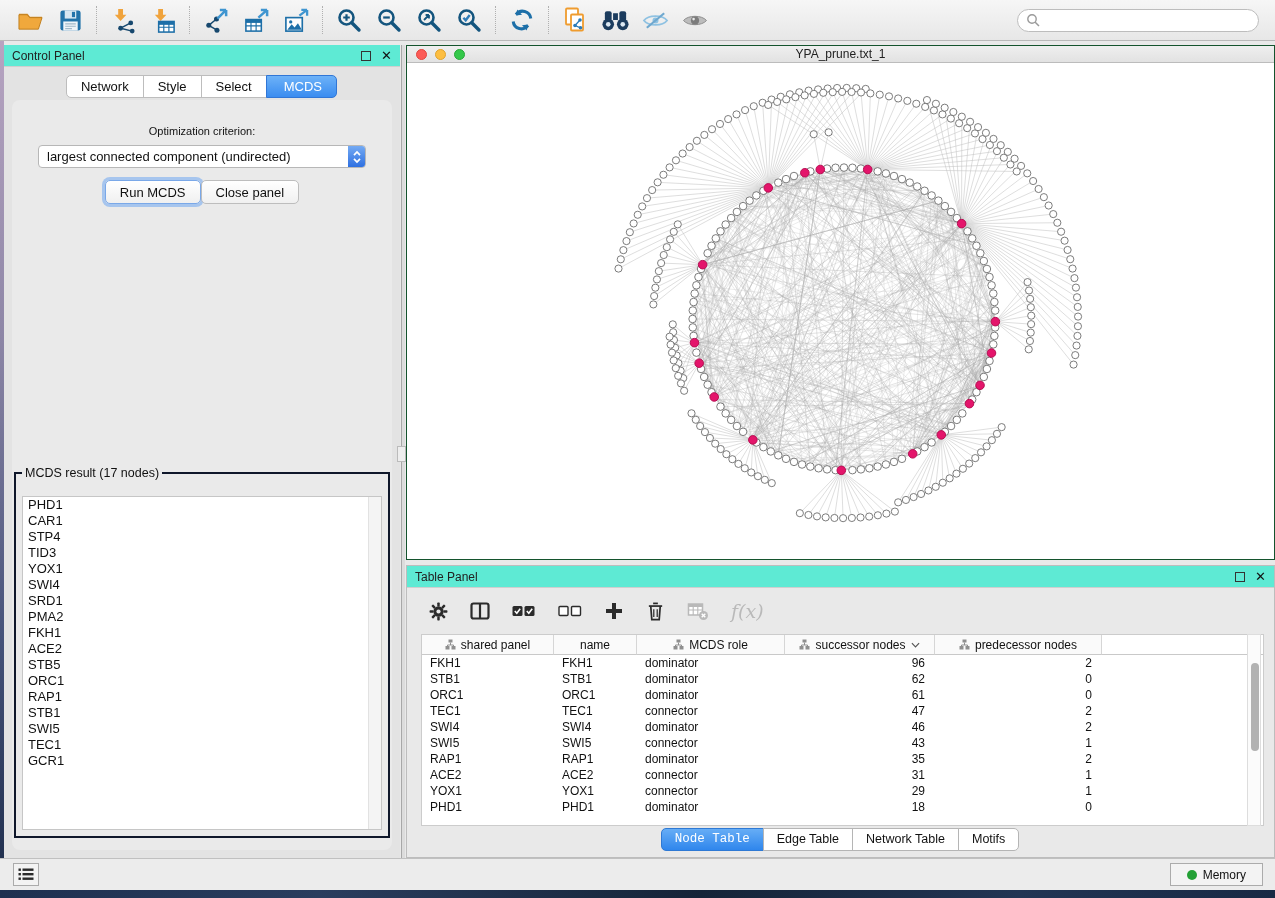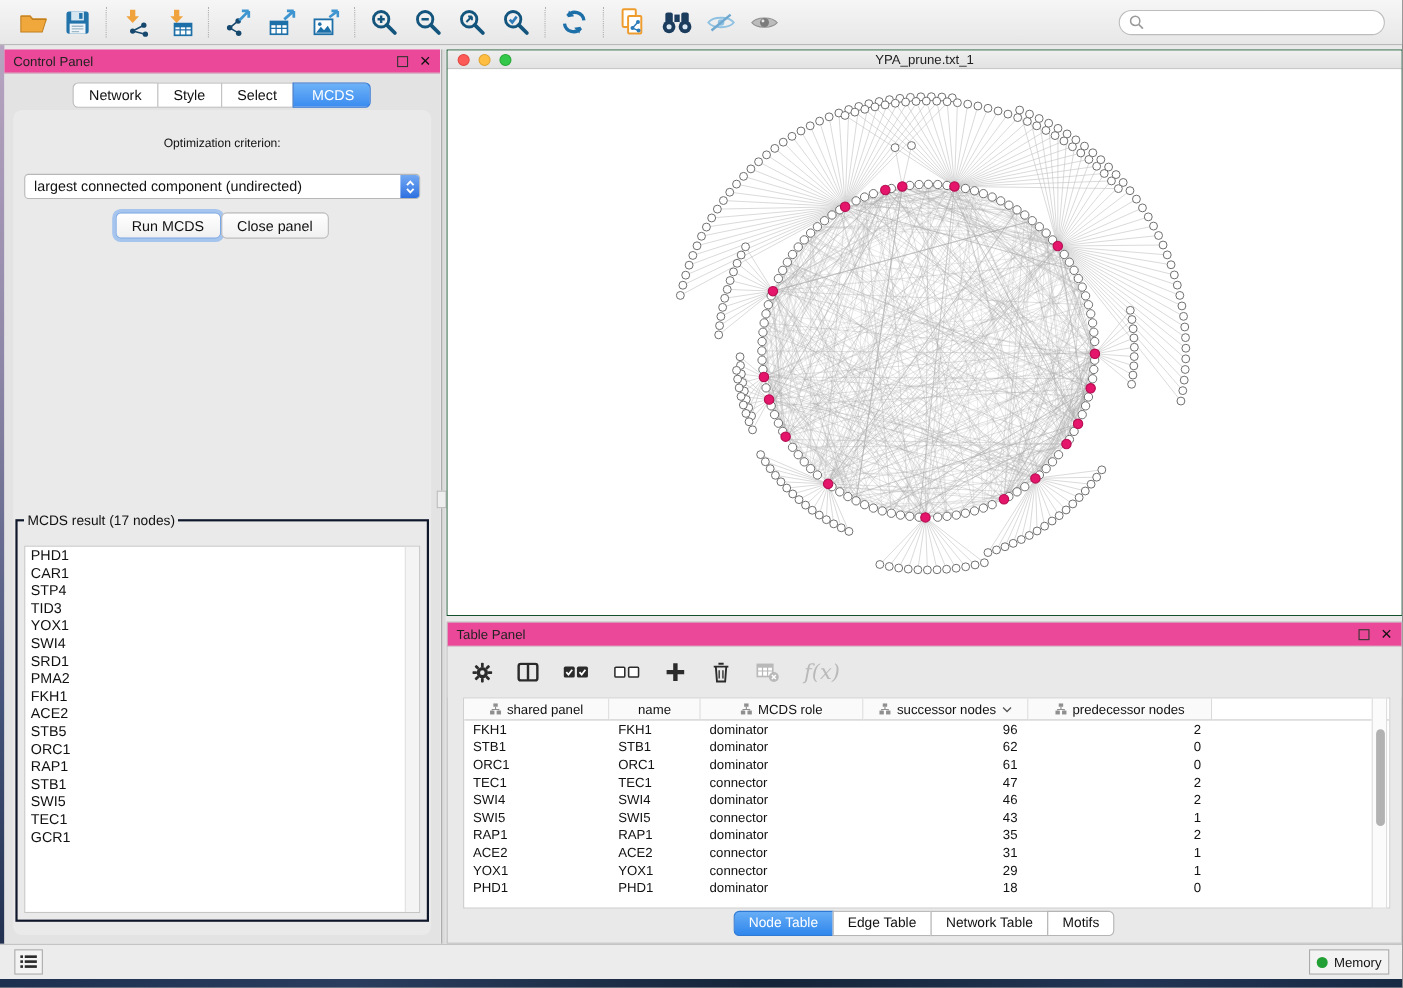--- a/index.html
+++ b/index.html
@@ -17,37 +17,37 @@
     display:flex;align-items:center;padding:0 8px;margin-right:6px;}
   .searchbox input{border:none;outline:none;flex:1;font-size:12px;background:transparent;margin-left:5px;}
 
   
   .wall-left{position:absolute;left:0;top:41px;width:4px;height:849px;
     background:linear-gradient(#b7a4c1,#8d86a6 35%,#46537a 70%,#1d2c4a);}
   .wall-bottom{position:absolute;left:0;top:890px;width:1275px;height:8px;
     background:linear-gradient(90deg,#1e3050,#2a3d5e 25%,#152438 55%,#223554 80%,#182944);}
 
   
-  .ptitle{height:22px;display:flex;align-items:center;background:#ec4899;border-bottom:1px solid #cfcfcf;
+  .ptitle{height:22px;display:flex;align-items:center;background:#5eead4;border-bottom:1px solid #cfcfcf;
     font-size:12px;color:#222;padding:0 8px;}
   .ptitle .sp{flex:1;}
   .wbox{width:10px;height:10px;border:1.5px solid #333;margin-right:10px;cursor:pointer;}
   .wx{font-size:13px;font-weight:bold;color:#111;cursor:pointer;line-height:10px;}
 
   
   .control{position:absolute;left:4px;top:45px;width:396px;height:813px;background:#e3e3e3;}
   .ctl-card{position:absolute;left:8px;top:55px;right:8px;bottom:8px;background:#eaeaea;border-radius:8px;}
   .tabrow{position:absolute;top:30px;left:0;right:0;display:flex;justify-content:center;z-index:3;}
   .tab{border:1px solid #bdbdbd;background:#fff;font-size:13px;padding:3px 14px;margin-left:-1px;cursor:pointer;color:#111;}
   .tab:first-child{border-radius:5px 0 0 5px;}
   .tab:last-child{border-radius:0 5px 5px 0;padding-left:17px;}
   .tab.active{background:linear-gradient(#6db2f8,#3a8cf0);border-color:#3076d6;color:#fff;}
   .mcds-body{position:absolute;left:8px;top:66px;right:8px;bottom:8px;display:flex;flex-direction:column;align-items:center;}
   .opt-label{font-size:11px;color:#111;margin-top:14px;}
-  .selectbox{margin-top:21px;width:360px;height:23px;border:1px solid #b7b7b7;border-radius:4px;background:#fff;
+  .selectbox{margin-top:8px;width:328px;height:23px;border:1px solid #b7b7b7;border-radius:4px;background:#fff;
     display:flex;align-items:center;cursor:pointer;position:relative;}
   .selectbox .val{flex:1;font-size:13px;padding:0 8px;color:#111;white-space:nowrap;}
   .stepper{width:17px;height:21px;border-radius:0 3px 3px 0;background:linear-gradient(#74aaf3,#2e70e1);
     display:flex;flex-direction:column;align-items:center;justify-content:center;}
   .btnrow{margin-top:12px;display:flex;}
   .btn{height:24px;padding:0 14px;font-size:13px;color:#111;background:linear-gradient(#ffffff,#f0f0f0);
     border:1px solid #bdbdbd;border-radius:5px;cursor:pointer;}
   .btn.focus{box-shadow:0 0 0 3px rgba(110,165,240,.55);border-color:#7aa8e8;}
   fieldset.mcdsres{position:absolute;left:10px;top:421px;right:10px;bottom:20px;border:2px solid #0f172a;
     margin:0;padding:4px;background:transparent;}
@@ -89,30 +89,30 @@
   .th{background:#fafafa;border-right:1px solid #d6d6d6;border-bottom:1px solid #c9c9c9;
     display:flex;align-items:center;justify-content:center;font-size:12px;color:#111;gap:5px;cursor:pointer;}
   .th.empty{background:#fff;border-right:none;}
   .trow{height:16px;cursor:default;}
   .td{font-size:12px;color:#111;line-height:16px;padding-left:8px;white-space:nowrap;overflow:hidden;}
   .td.num{text-align:right;padding-right:10px;}
   .tscroll{position:absolute;right:13px;top:68px;width:14px;height:192px;background:#fbfbfb;border:1px solid #ddd;}
   .tthumb{position:absolute;left:2.5px;top:28px;width:8px;height:88px;border-radius:4px;background:#b2b2b2;cursor:grab;}
   .ttabs{position:absolute;left:0;right:0;bottom:4px;height:28px;display:flex;align-items:center;justify-content:center;}
   .ttab{border:1px solid #b5b5b5;background:#fff;font-size:12.5px;color:#111;padding:3.5px 13px;margin-left:-1px;cursor:pointer;}
-  .ttab:first-child{border-radius:5px 0 0 5px;}
+  .ttab:first-child{border-radius:5px 0 0 5px;font-family:Liberation Mono, monospace;}
   .ttab:last-child{border-radius:0 5px 5px 0;}
   .ttab.active{background:linear-gradient(#66adf6,#2f86ec);color:#fff;border-color:#2e79d4;}
 
   
   .statusbar{position:absolute;left:0;top:858px;width:1275px;height:32px;background:#ececec;border-top:1px solid #c0c0c0;}
   .sbtn{position:absolute;width:26px;height:23px;left:13px;top:4px;background:#f3f3f3;border:1px solid #ababab;
     display:flex;align-items:center;justify-content:center;cursor:pointer;}
   .membtn{position:absolute;right:12px;top:4px;height:23px;background:#f3f3f3;border:1px solid #ababab;
-    display:flex;align-items:center;gap:6px;padding:0 6px;font-size:12px;color:#111;cursor:pointer;}
+    display:flex;align-items:center;gap:6px;padding:0 16px;font-size:12px;color:#111;cursor:pointer;}
   .memdot{width:10px;height:10px;border-radius:50%;background:#23a035;}
 </style>
 </head>
 <body>
 
 <div class="screen">
 
   <div class="toolbar">
     <div class="tbtn">
       <svg width="27" height="25" viewBox="0 0 28 26">

